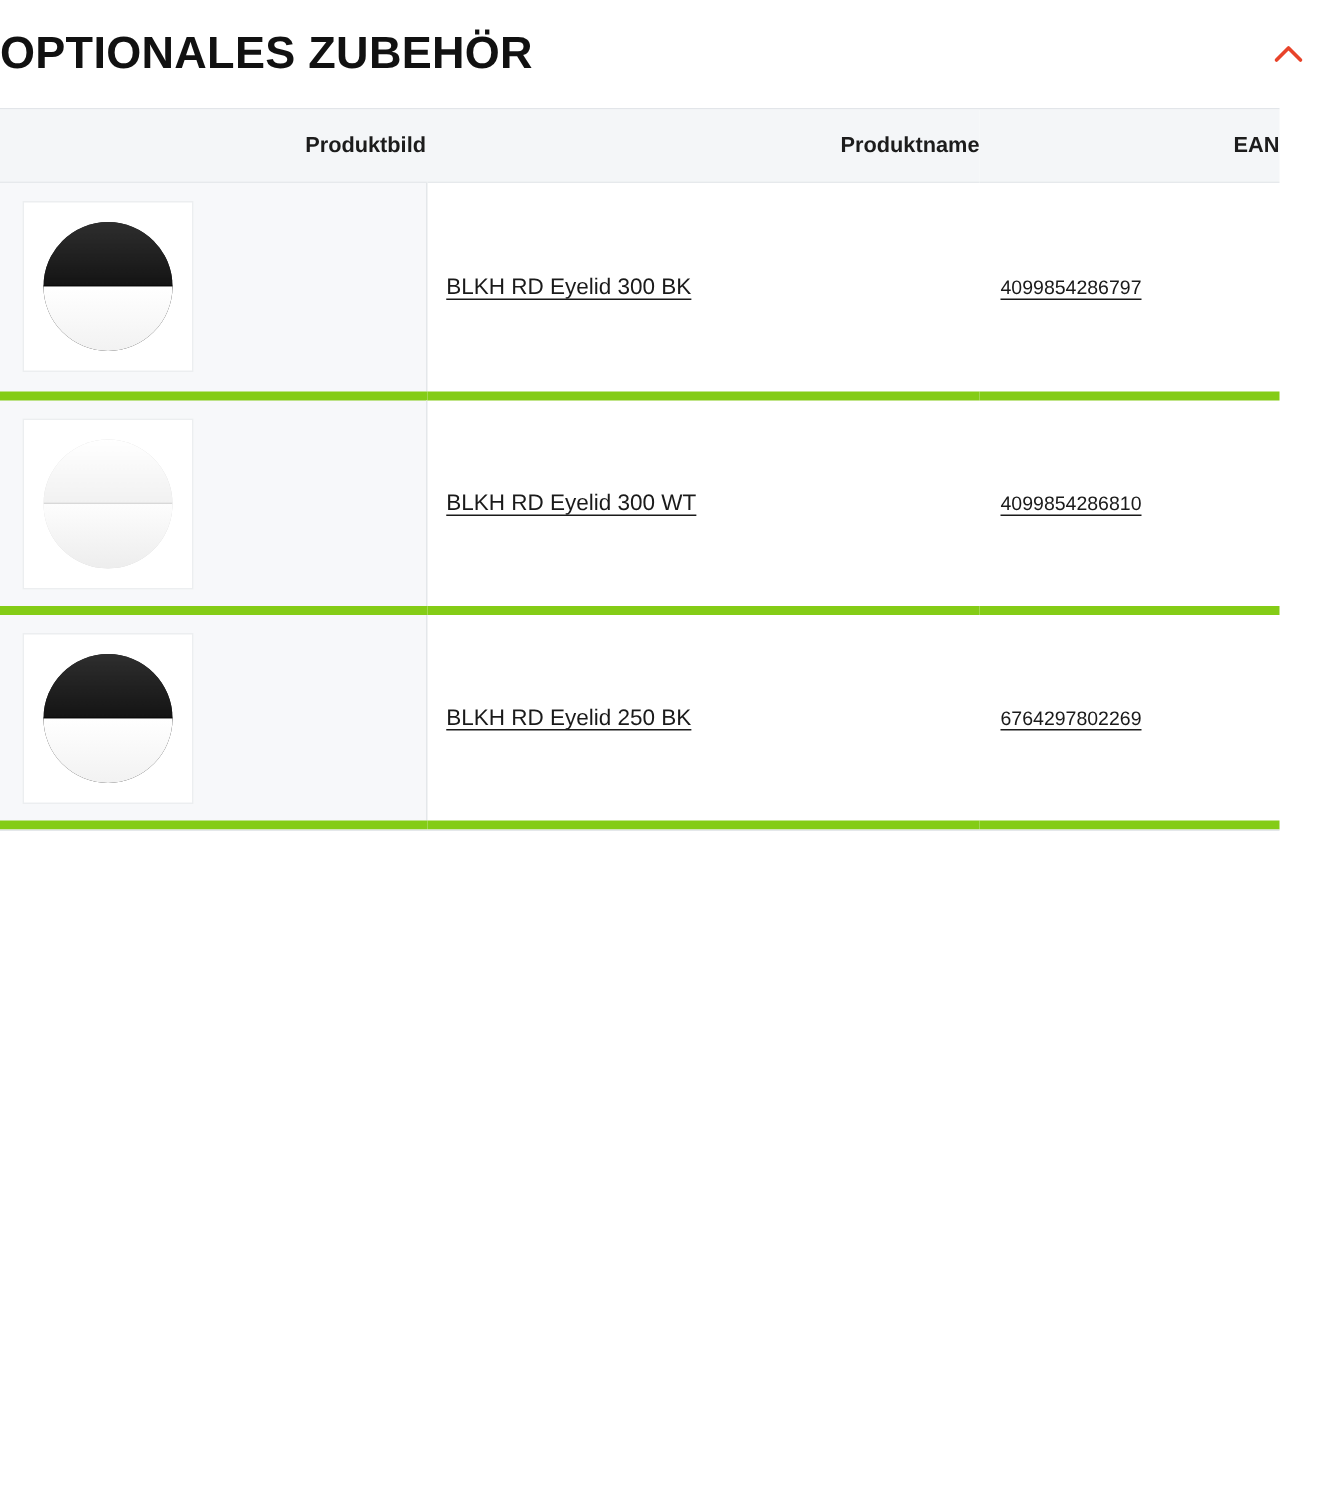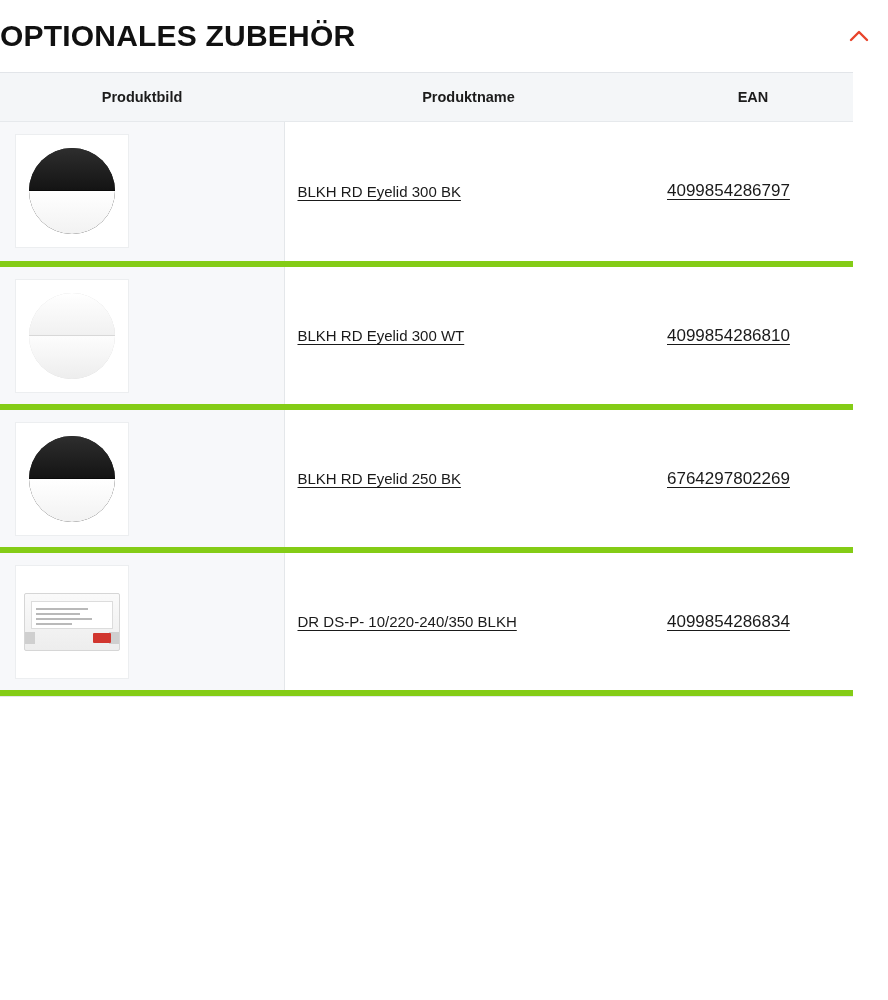--- a/index.html
+++ b/index.html
@@ -54,21 +54,21 @@
     width: 853px;
     border-top: 1px solid #e2e5e9;
   }
   table.accessories {
     width: 853px;
     border-collapse: collapse;
     table-layout: fixed;
   }
   table.accessories thead th {
     background: #f4f6f8;
-    text-align: center;
+    text-align: right;
     font-size: 14.5px;
     font-weight: bold;
     color: #1c1c1c;
     padding: 12px 0 12px 0;
     height: 48px;
     vertical-align: middle;
     border-bottom: 1px solid #e6e9ec;
   }
   th.col-img { width: 284px; padding-left: 15px; }
   th.col-name { width: 369px; padding-left: 13px; }
@@ -86,21 +86,21 @@
     border-right: 1px solid #e4e7ea;
   }
   td.cell-name {
     width: 369px;
     padding-left: 13px;
     font-size: 15px;
   }
   td.cell-ean {
     width: 200px;
     padding-left: 14px;
-    font-size: 17px;
+    font-size: 13px;
   }
   .prod-link, .ean-link {
     color: #1a1a1a;
     text-decoration: underline;
     text-underline-offset: 3px;
     cursor: pointer;
   }
 
   .thumb {
     width: 114px;
@@ -291,40 +291,17 @@
         </td>
         <td class="cell-name">
           <span class="prod-link">BLKH RD Eyelid 250 BK</span>
         </td>
         <td class="cell-ean">
           <span class="ean-link">6764297802269</span>
         </td>
       </tr>
 
 
-      <tr>
-        <td class="cell-img">
-          <div class="thumb">
-            <div class="driver">
-              <div class="label-strip">
-                <div class="line l1"></div>
-                <div class="line l2"></div>
-                <div class="line l3"></div>
-                <div class="line l4"></div>
-              </div>
-              <div class="conn-left"></div>
-              <div class="conn-right"></div>
-              <div class="red-mark"></div>
-            </div>
-          </div>
-        </td>
-        <td class="cell-name">
-          <span class="prod-link">DR DS-P- 10/220-240/350 BLKH</span>
-        </td>
-        <td class="cell-ean">
-          <span class="ean-link">4099854286834</span>
-        </td>
-      </tr>
 
     </tbody>
   </table>
   <div class="bottom-edge"></div>
 </div>
 
 </body></html>

